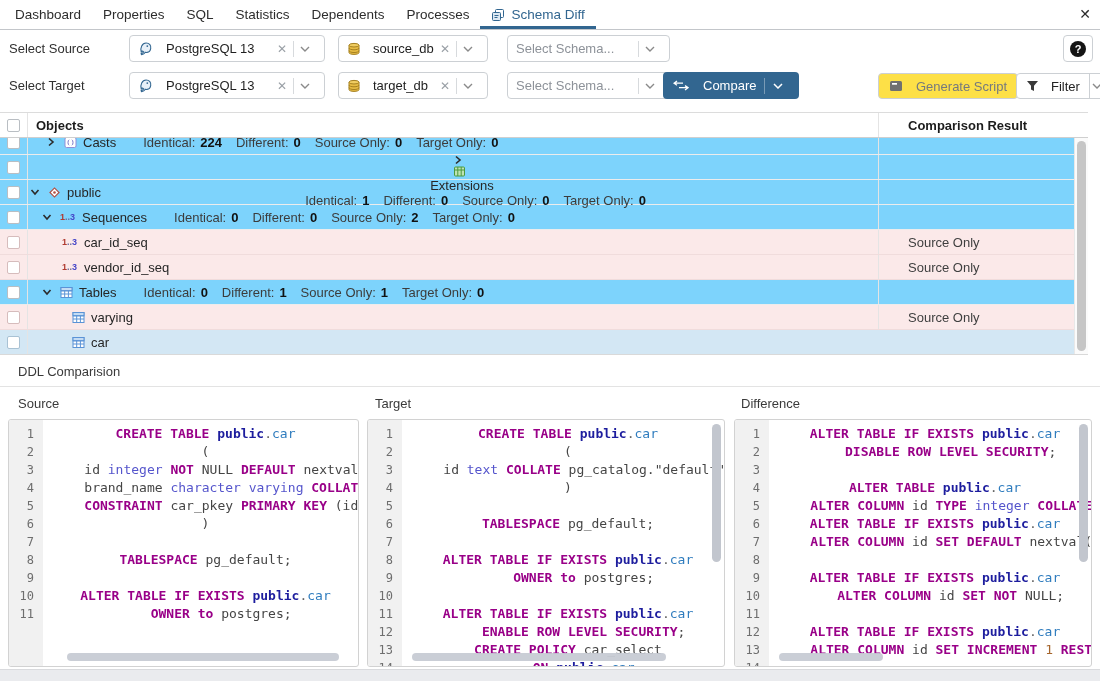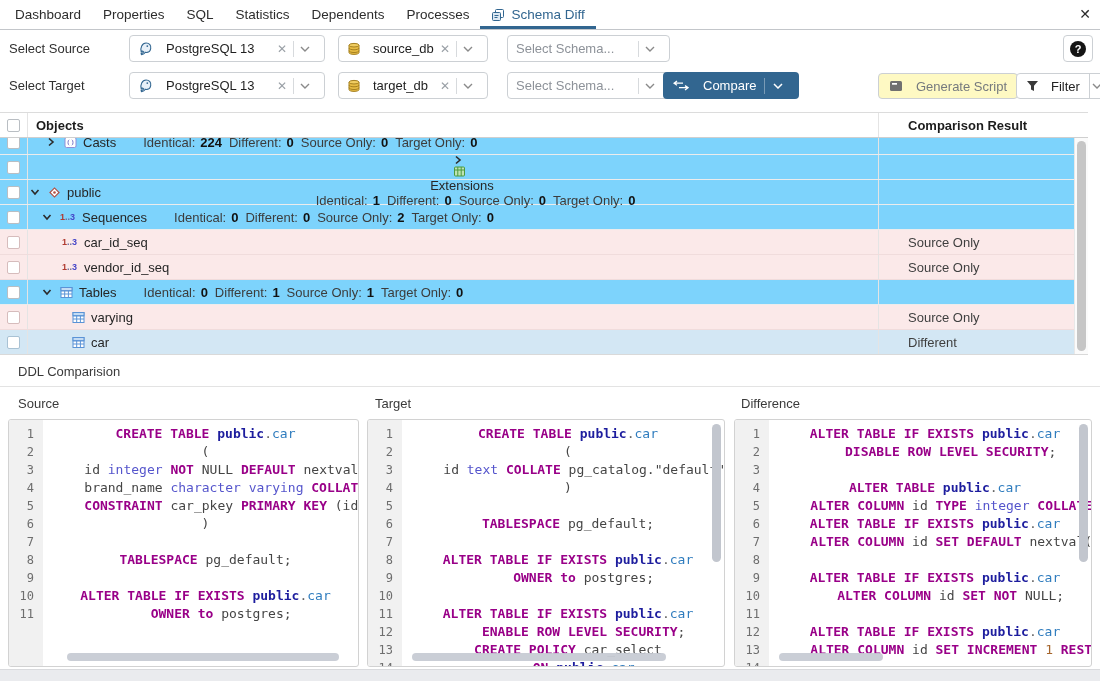--- a/index.html
+++ b/index.html
@@ -22,21 +22,21 @@
   .combo .clear{color:#9aa0a6;font-size:12px;line-height:12px;}
   .combo .cdiv{width:1px;height:16px;background:#d7dadd;}
   .c-server{width:196px;margin-left:8px;} .c-db{width:150px;margin-left:13px;} .c-schema{width:163px;margin-left:19px;}
   #help-btn{position:absolute;left:1063px;top:35px;width:30px;height:27px;border:1px solid #ccd0d4;
             border-radius:4px;background:#fff;display:flex;align-items:center;justify-content:center;box-sizing:border-box;}
   #help-btn .qmark{width:16px;height:16px;border-radius:50%;background:#141414;color:#fff;font-size:11px;
             font-weight:bold;display:flex;align-items:center;justify-content:center;}
   #compare-btn{position:absolute;left:663px;top:72px;height:27px;background:var(--accent);border-radius:4px;
             display:flex;align-items:center;padding:0 10px;gap:8px;color:#fff;font-size:13px;box-sizing:border-box;}
   #compare-btn .bdiv{width:1px;height:16px;background:rgba(255,255,255,.35);}
-  #genscript-btn{position:absolute;left:878px;top:73px;height:26px;background:#fef9c3;border:1px solid #ccd0d4;
+  #genscript-btn{position:absolute;left:878px;top:73px;height:26px;background:#fde047;border:1px solid #ccd0d4;
             border-radius:4px;display:flex;align-items:center;padding:0 10px;gap:7px;font-size:13px;color:#75797e;box-sizing:border-box;}
   #filter-btn{position:absolute;left:1016px;top:73px;height:26px;background:#fff;border:1px solid #ccd0d4;
             border-radius:4px;display:flex;align-items:stretch;box-sizing:border-box;}
   #filter-btn .fmain{display:flex;align-items:center;gap:6px;padding:0 9px;font-size:13px;color:#232323;}
   #filter-btn .fchev{display:flex;align-items:center;justify-content:center;width:21px;border-left:1px solid #ccd0d4;}
   
   #grid{position:absolute;top:112px;left:0;right:12px;height:243px;border-top:1px solid #dcdcdc;
         border-bottom:1px solid #d9d9d9;box-sizing:border-box;background:#fff;}
   #grid-header{height:24px;display:flex;align-items:stretch;border-bottom:1px solid #cfcfcf;font-size:13px;font-weight:bold;color:#1c1c1c;}
   .cb-cell{width:28px;display:flex;align-items:center;justify-content:center;border-right:1px solid #e4e4e4;box-sizing:border-box;flex:none;}
@@ -47,21 +47,21 @@
   .grow{height:25px;box-sizing:border-box;display:flex;align-items:stretch;border-bottom:1px solid #ececec;background:#7dd3fc;}
   .grow.source-only{background:var(--source-only-bg);border-bottom-color:#f0dcdc;}
   .grow.different{background:var(--different-bg);border-bottom-color:#cfe2ee;}
   .grow .res-cell{font-weight:normal;font-size:13px;color:#3f3f3f;}
   .checkbox{width:13px;height:13px;border:1.5px solid #b9bec3;border-radius:2px;background:#fff;box-sizing:border-box;}
   .grow.source-only .checkbox{border-color:#d6bcbc;}
   .grow.different .checkbox{border-color:#a9c2d4;}
   .chev{width:10px;height:10px;margin-right:8px;flex:none;display:flex;align-items:center;}
   .ricon{margin-right:6px;flex:none;display:flex;align-items:center;}
   .rlabel{font-size:13px;color:#262626;white-space:nowrap;}
-  .stats{display:flex;gap:7px;margin-left:27px;font-size:13px;color:#3c3c3c;white-space:nowrap;}
+  .stats{display:flex;gap:14px;margin-left:27px;font-size:13px;color:#3c3c3c;white-space:nowrap;}
   .stat{display:flex;gap:5px;} .stat b{color:#111;}
   .seqicon{font-size:9px;font-weight:bold;letter-spacing:0;}
   #grid-scroll{position:absolute;top:25px;right:0;bottom:0;width:14px;background:#fbfbfb;border-left:1px solid #e8e8e8;box-sizing:border-box;}
   #grid-scroll .thumb{position:absolute;top:3px;bottom:3px;left:2px;width:9px;background:#c6c6c6;border-radius:5px;}
   
   #ddl-bar{position:absolute;top:356px;left:0;right:0;height:31px;border-bottom:1px solid #e3e3e3;
            display:flex;align-items:center;padding-left:18px;font-size:13px;color:#3a3a3a;box-sizing:border-box;background:#fff;}
   #panel-heads{position:absolute;top:387px;left:0;right:0;height:32px;font-size:13px;color:#3a3a3a;}
   #panel-heads span{position:absolute;top:9px;}
   #ph-source{left:18px;} #ph-target{left:375px;} #ph-diff{left:741px;}
@@ -495,21 +495,20 @@
           <span class="obj-cell" style="padding-left: 44px;">
             <span class="ricon">
               <svg width="13" height="13" viewBox="0 0 13 13">
                 <rect x="1" y="1.5" width="11" height="10" fill="#fff" stroke="#5b93d6"></rect>
                 <rect x="1" y="1.5" width="11" height="3.3" fill="#c4dcf4" stroke="#5b93d6"></rect>
                 <path d="M1 4.8h11M4.7 4.8v6.7M8.4 4.8v6.7M1 8h11" stroke="#5b93d6" fill="none"></path>
               </svg>
             </span>
             <span class="rlabel">car</span>
           </span>
-          <span class="res-cell">Different</span>
         </div>
       </div>
   </div>
   <div id="grid-scroll">
       <span class="thumb"></span>
     </div>
 </div>
 
 <div id="ddl-bar">
   <span>DDL Comparision</span>

